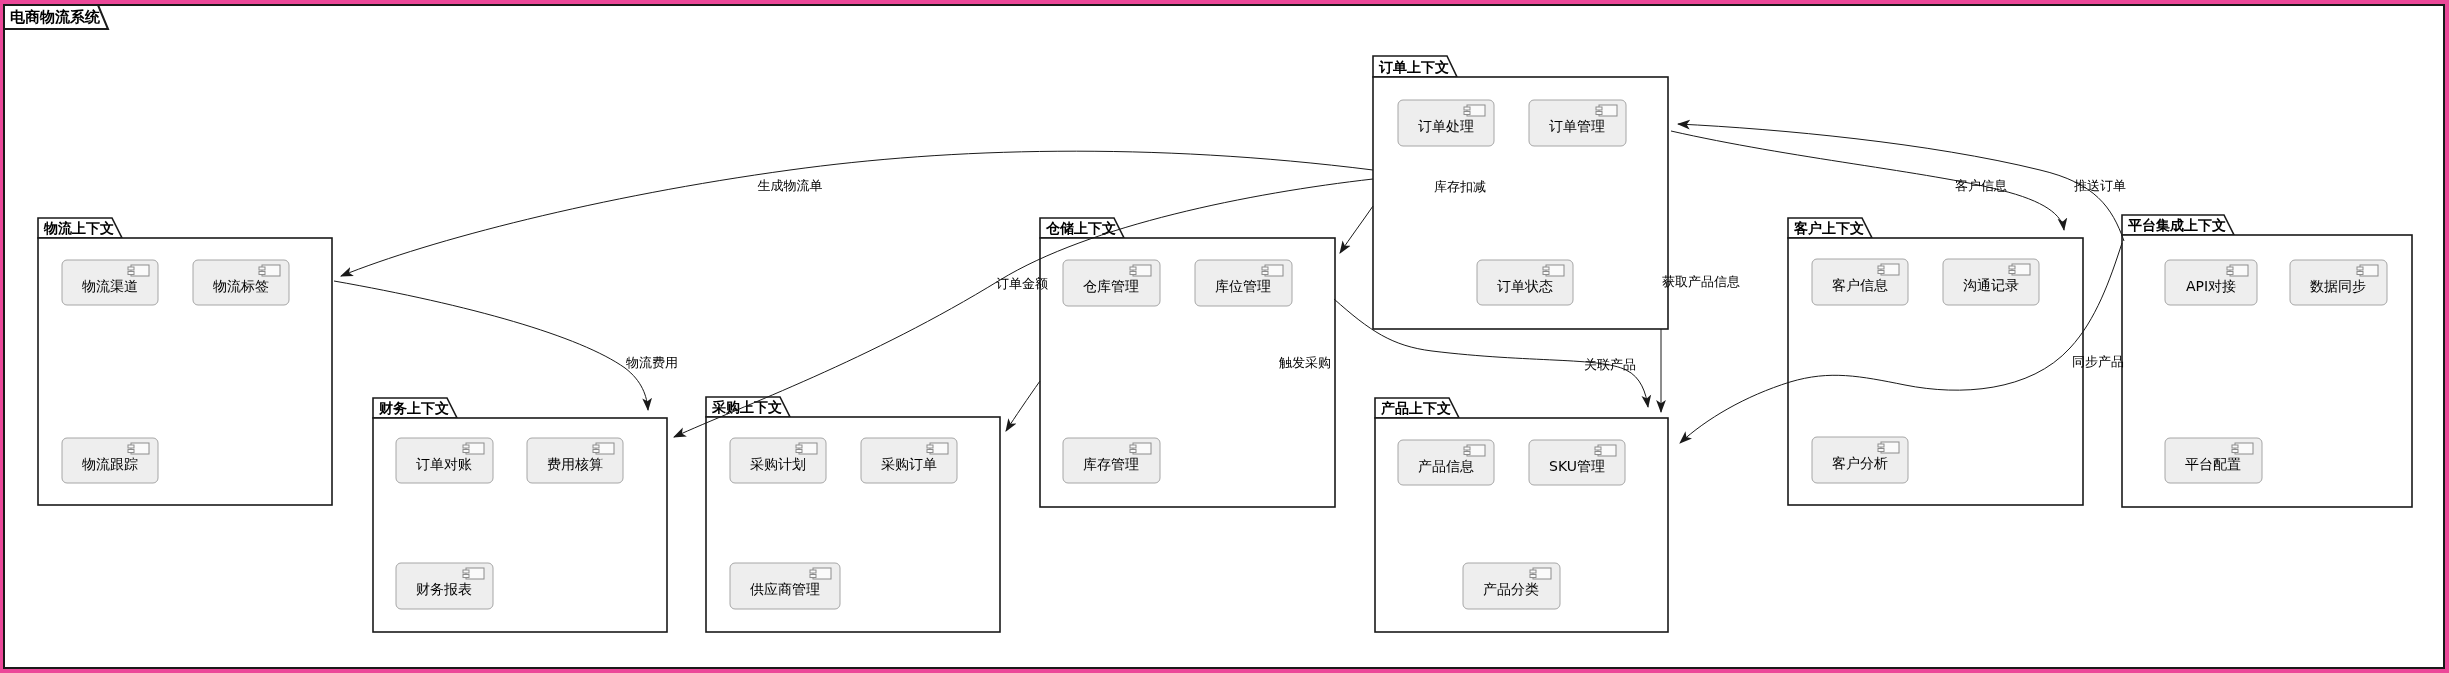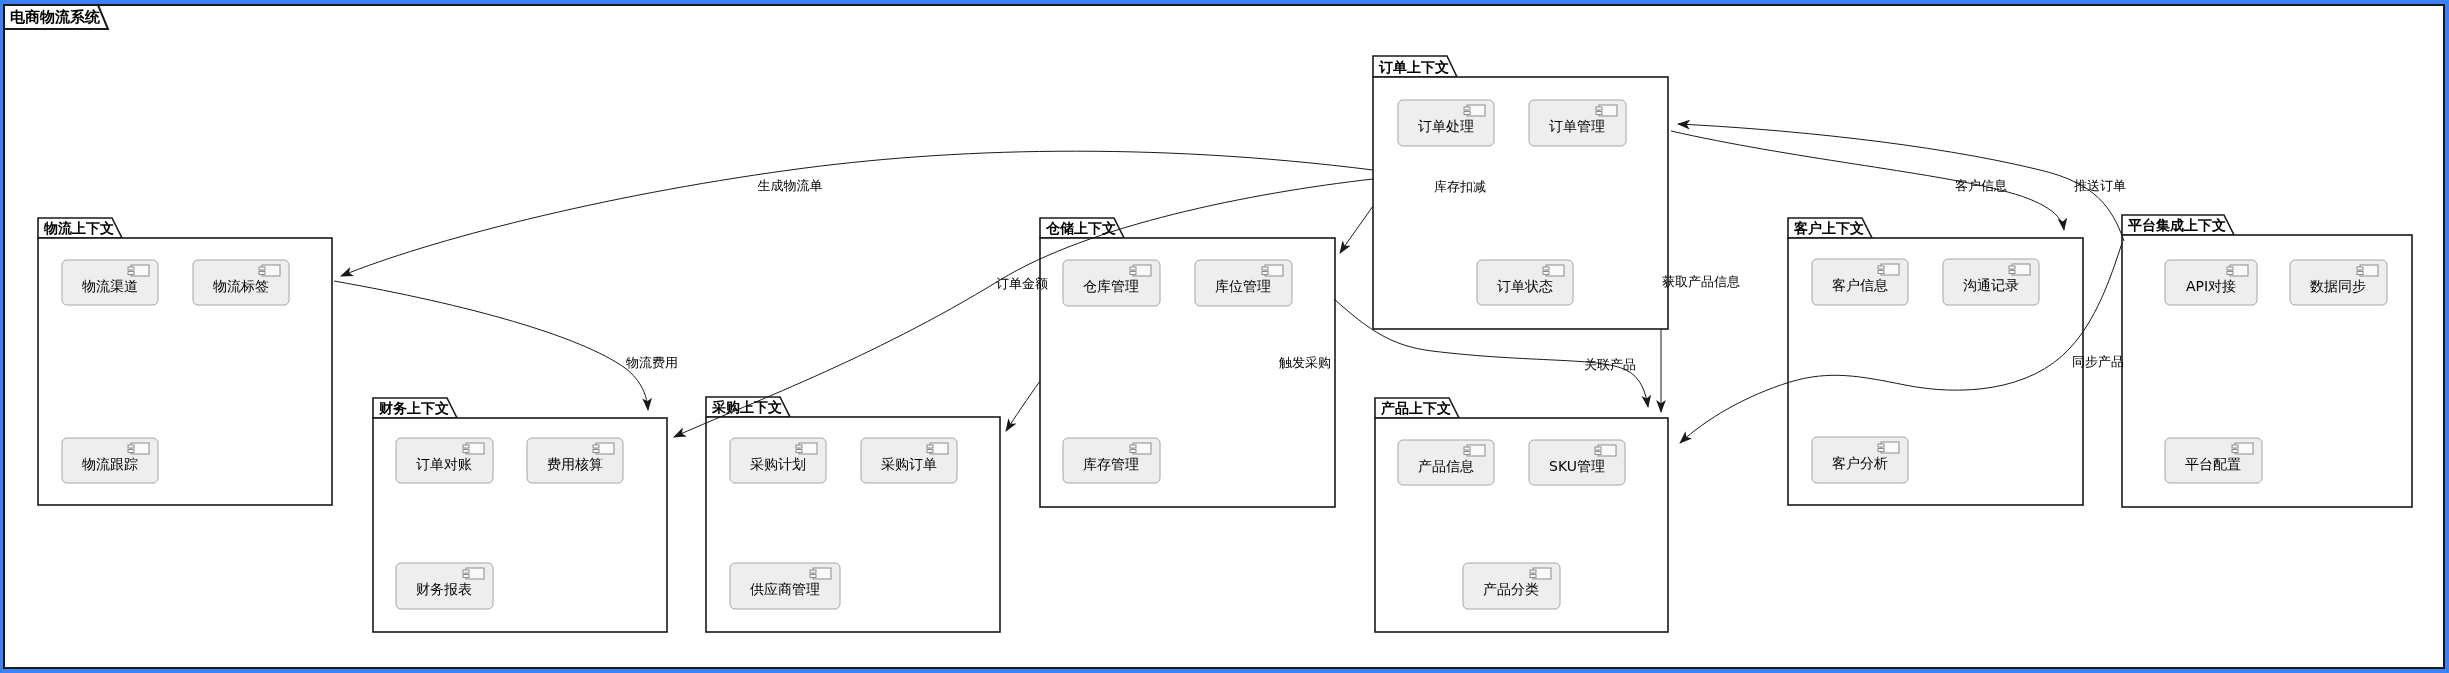--- a/index.html
+++ b/index.html
@@ -1,16 +1,16 @@
 <!DOCTYPE html>
 <html><head>
 <meta charset="utf-8">
 <style>
   html,body{margin:0;padding:0;background:#ffffff;}
-  .canvas{position:relative;width:2449px;height:673px;background:#3b82f6;overflow:hidden;}
+  .canvas{position:relative;width:2449px;height:673px;background:#ec4899;overflow:hidden;}
   svg{display:block;}
   svg text{font-family:"DejaVu Sans","Liberation Sans",sans-serif;fill:#000;}
   .sys-title{font-size:15px;font-weight:bold;}
   .pkg-title{font-size:14px;font-weight:bold;}
   .comp-label{font-size:14px;}
   .edge-label{font-size:13px;}
   .pkg-shape{fill:#ffffff;stroke:#1a1a1a;stroke-width:1.6;}
   .comp-box{fill:#eeeeee;stroke:#a6a6a6;stroke-width:1;}
   .comp-icon{fill:#fafafa;stroke:#8c8c8c;stroke-width:1;}
   .edge{fill:none;stroke:#1a1a1a;stroke-width:1;}

